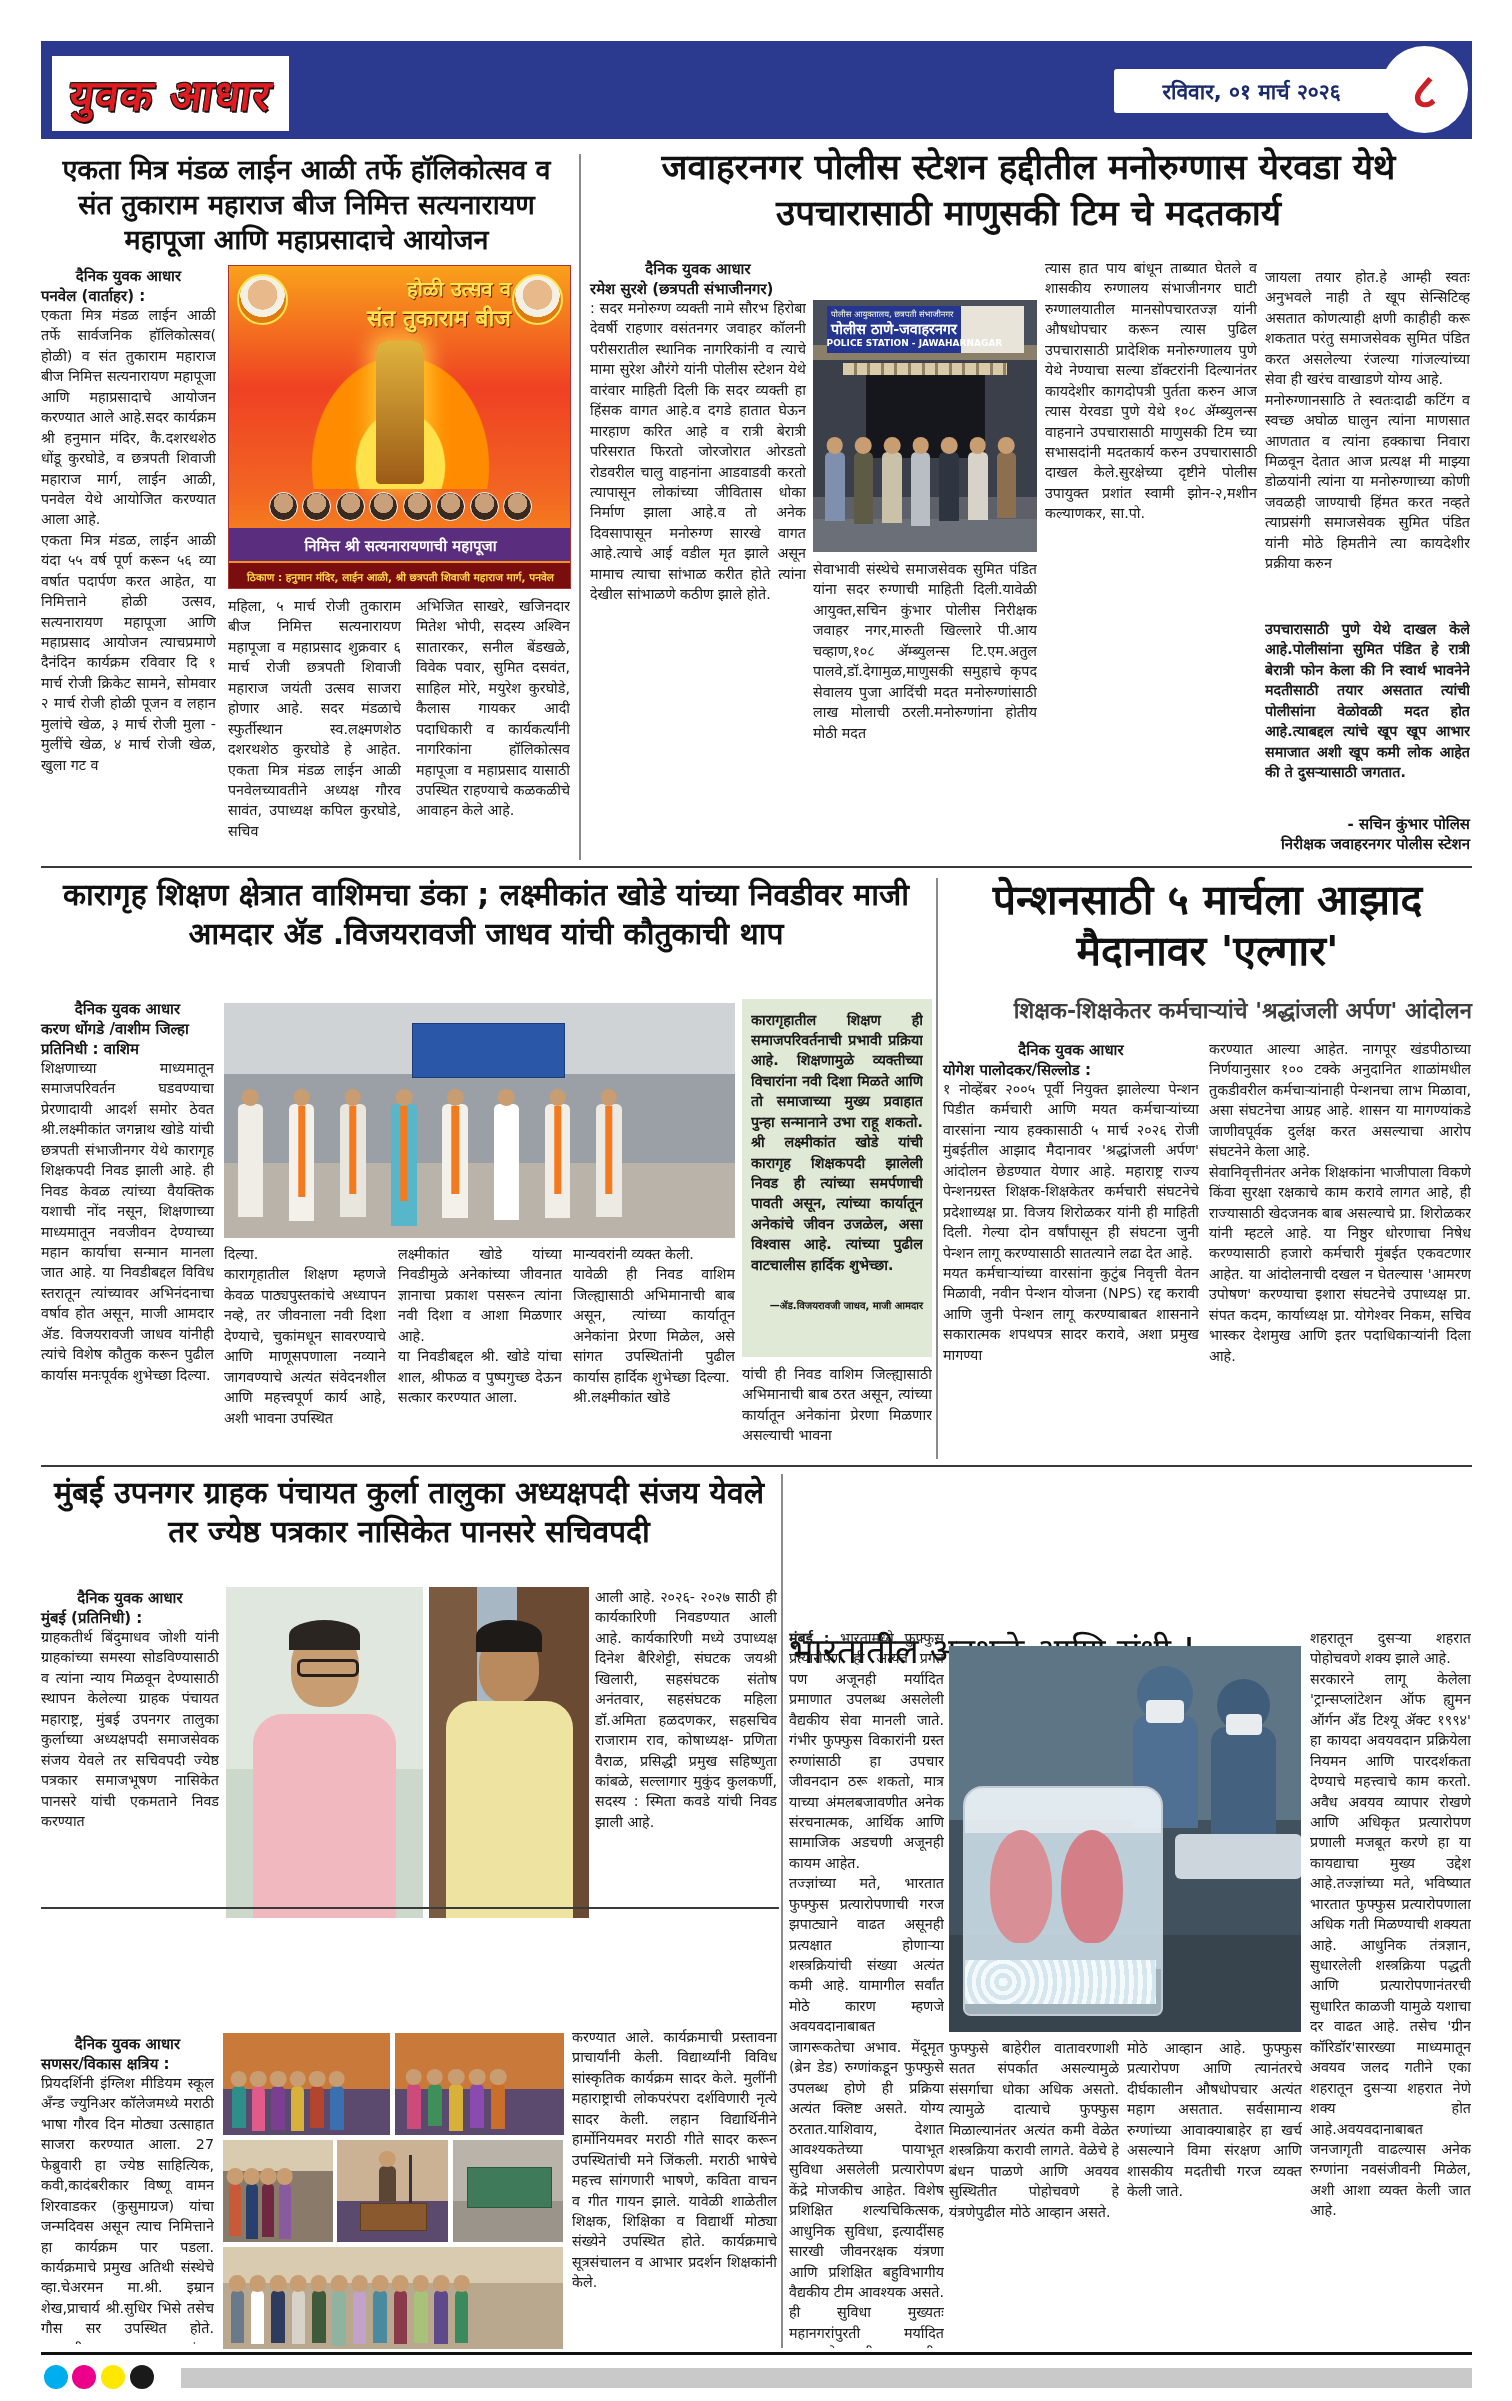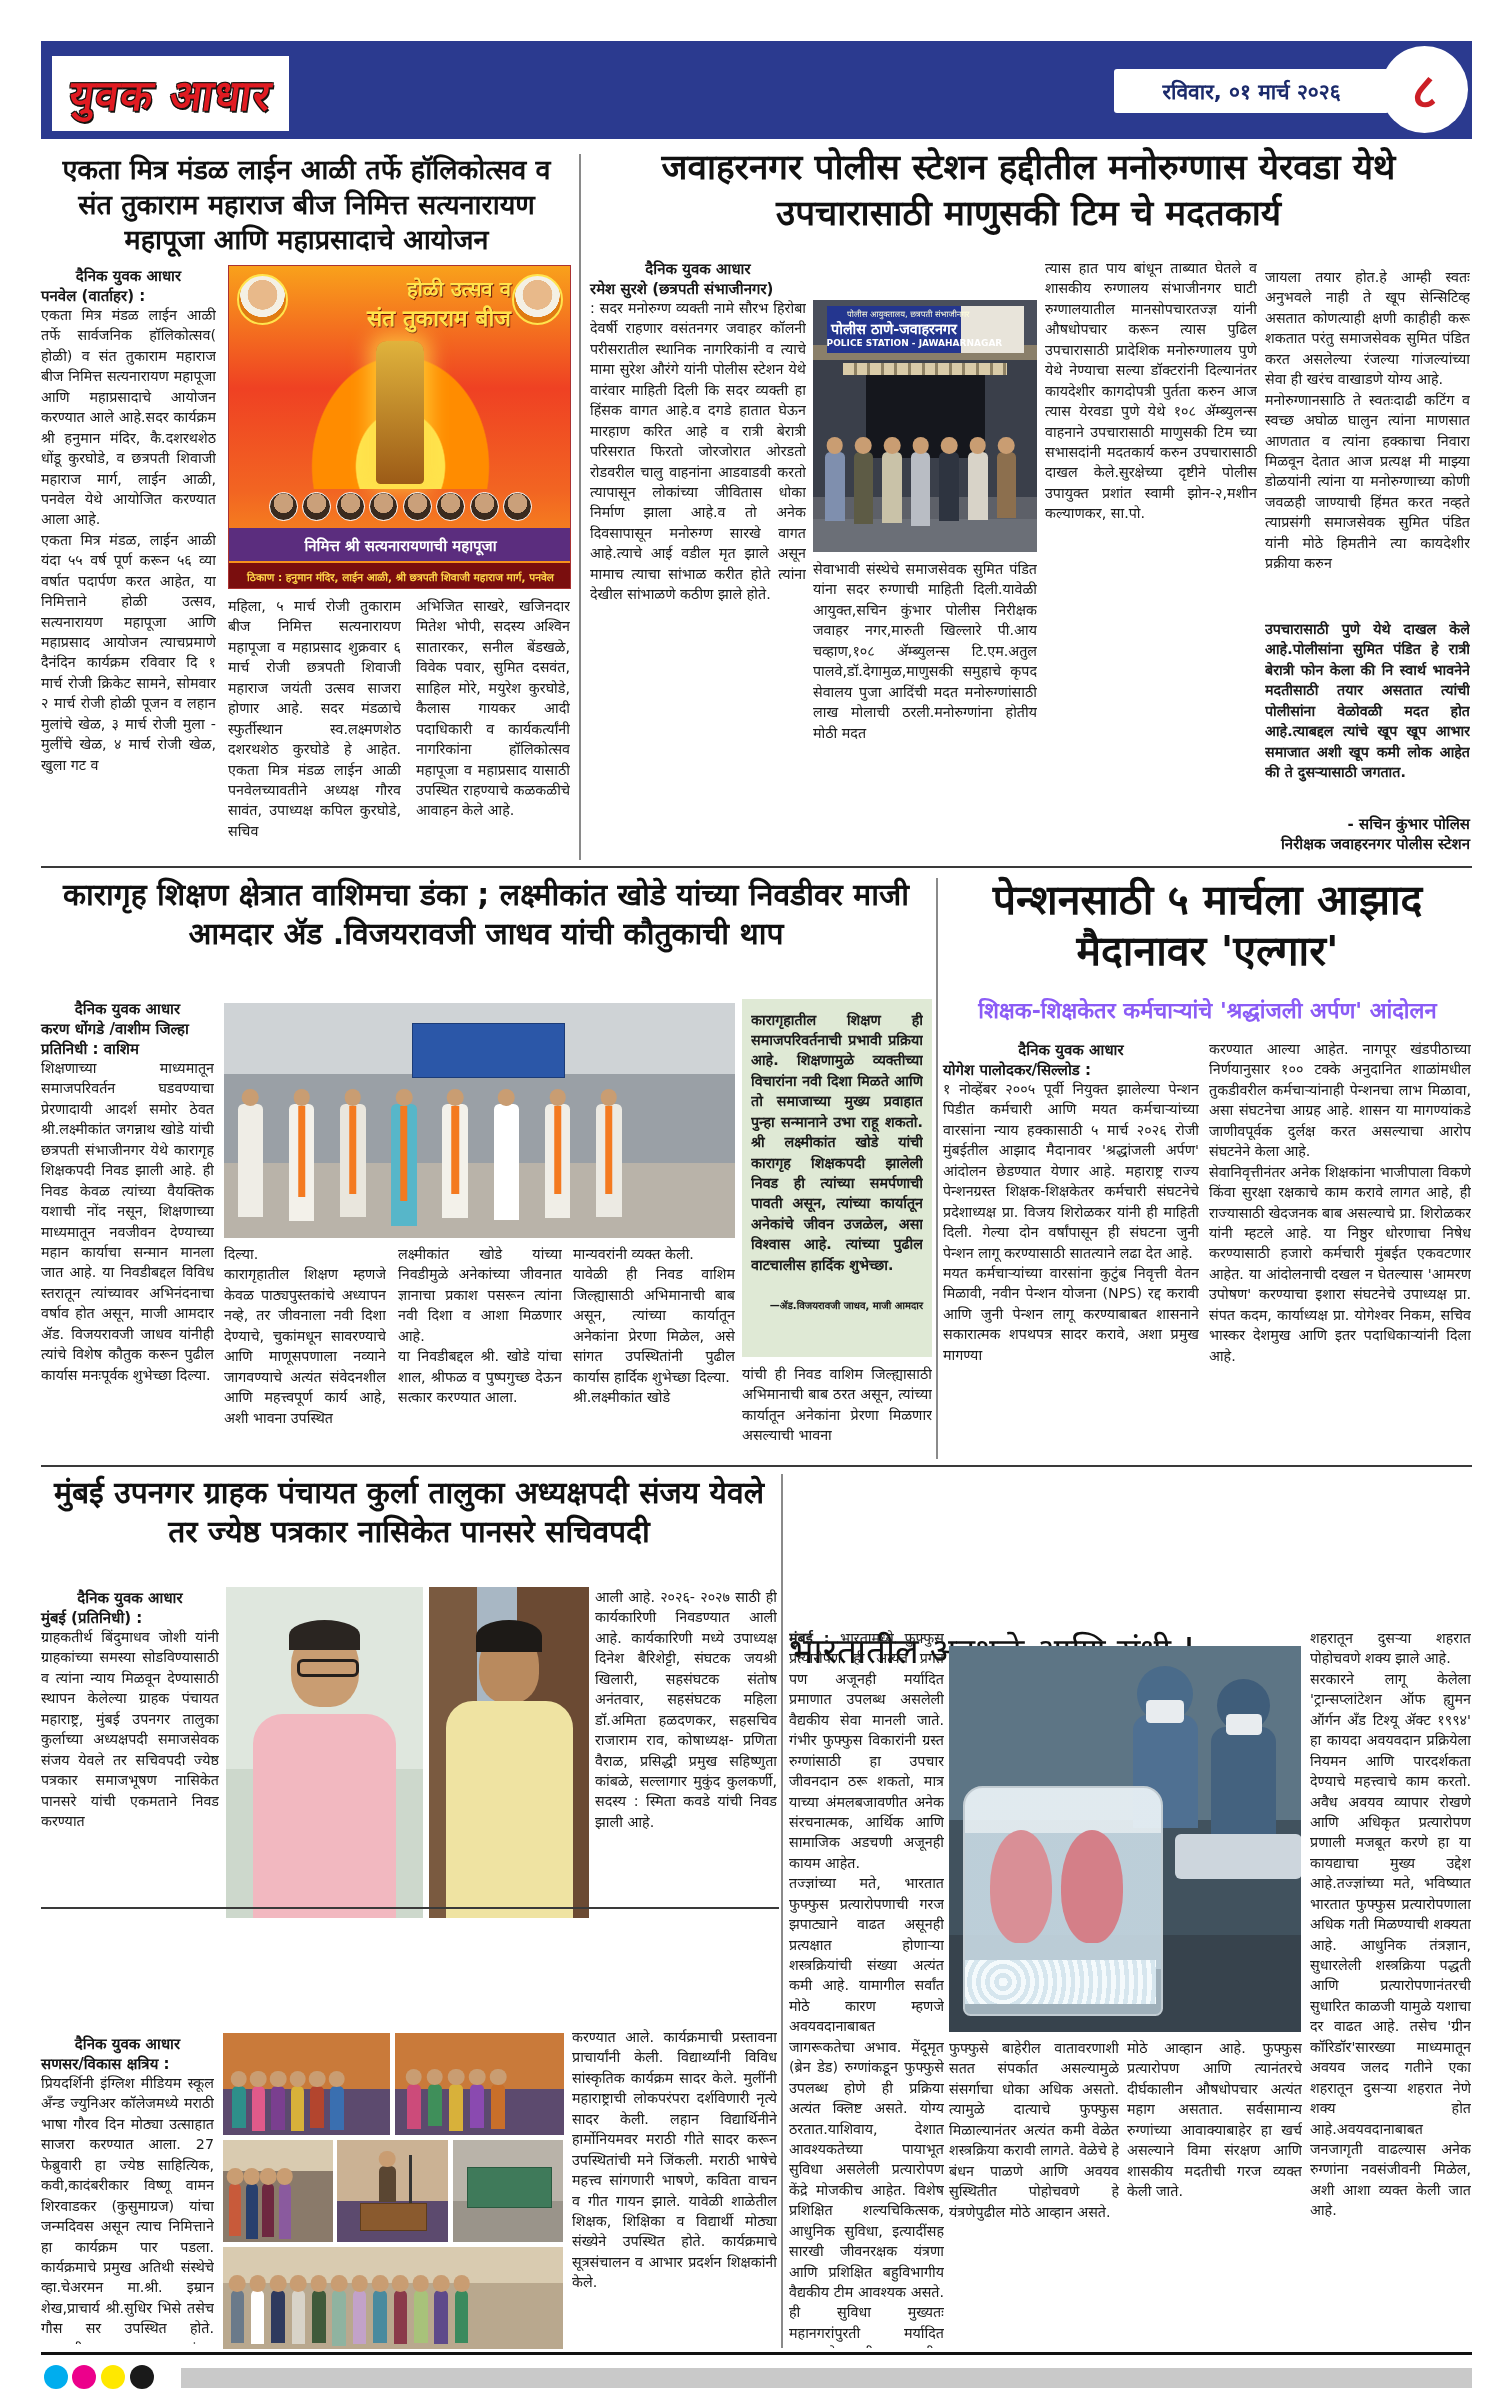--- a/index.html
+++ b/index.html
@@ -12,21 +12,21 @@
   .logotext{font-size:42px;font-weight:800;color:#e01b22;transform:skewX(-8deg);
             text-shadow:1.5px 1.5px 0 #14120f,-0.8px -0.8px 0 #14120f,0.8px -0.8px 0 #14120f,-0.8px 0.8px 0 #14120f;
             letter-spacing:1.5px;white-space:nowrap;}
   .datepill{background:#fff;border-radius:3px;display:flex;align-items:center;justify-content:center;
             font-size:21px;font-weight:700;color:#1b2a6b;}
   .pagecircle{background:#fff;border-radius:50%;display:flex;align-items:center;justify-content:center;
               font-size:48px;font-weight:800;color:#cc1f26;}
   
   .hl{font-weight:800;color:#111;text-align:center;line-height:1.3;}
   .hl-left{font-weight:800;color:#111;text-align:left;line-height:1.2;}
-  .sub{font-weight:700;color:#8b5cf6;text-align:center;}
+  .sub{font-weight:700;color:#404040;text-align:right;}
   .col{font-size:14.3px;line-height:1.43;text-align:justify;color:#1b1b1b;overflow:hidden;white-space:pre-line;}
   .by{font-weight:700;font-size:15px;white-space:normal;}
   .by1{text-align:center;}
   .by2{text-align:left;}
   .bold{font-weight:700;}
   .sign{font-weight:700;text-align:right;font-size:15px;}
   .rule{background:#3a3a3a;}
   .vrule{background:#8a8a8a;}
   
   .greenbox{background:#dfe9d5;padding:10.5px 9px;box-sizing:border-box;}
@@ -48,21 +48,21 @@
               display:flex;align-items:center;justify-content:center;}
   .maroonband{background:#7a0e0e;color:#ffd54a;font-weight:700;text-align:center;
               display:flex;align-items:center;justify-content:center;}
   
   .photo{overflow:hidden;box-sizing:border-box;}
   .person{position:relative;border-radius:5.3px 5.3px 0 0;}
   .person::before{content:'';position:absolute;top:-15px;left:50%;transform:translateX(-50%);
                   width:16.6px;height:16.6px;border-radius:50%;background:#c99d72;}
   .scarf{position:absolute;left:50%;transform:translateX(-50%);top:1.5px;width:7.5px;height:78%;background:#f47a20;}
   .sign-blue{background:linear-gradient(90deg,#24368f 0 68%,#e8e4da 68%);color:#fff;text-align:left;}
-  .sb-l1{font-size:8.3px;color:#ffd;padding:2.3px 4.5px 0;margin-left:16px;}
+  .sb-l1{font-size:8.3px;color:#ffd;padding:2.3px 4.5px 0;}
   .sb-l2{font-size:14.3px;font-weight:800;padding:0 4.5px;color:#fff;}
   .sb-l3{font-size:9px;font-weight:700;color:#fff;padding:0 0;}
   .collagetile{position:absolute;overflow:hidden;}
 </style>
 </head>
 <body>
 
 <div class="page">
 
   <div class="abs mast" style="left:41px;top:41px;width:1431px;height:98px;">

